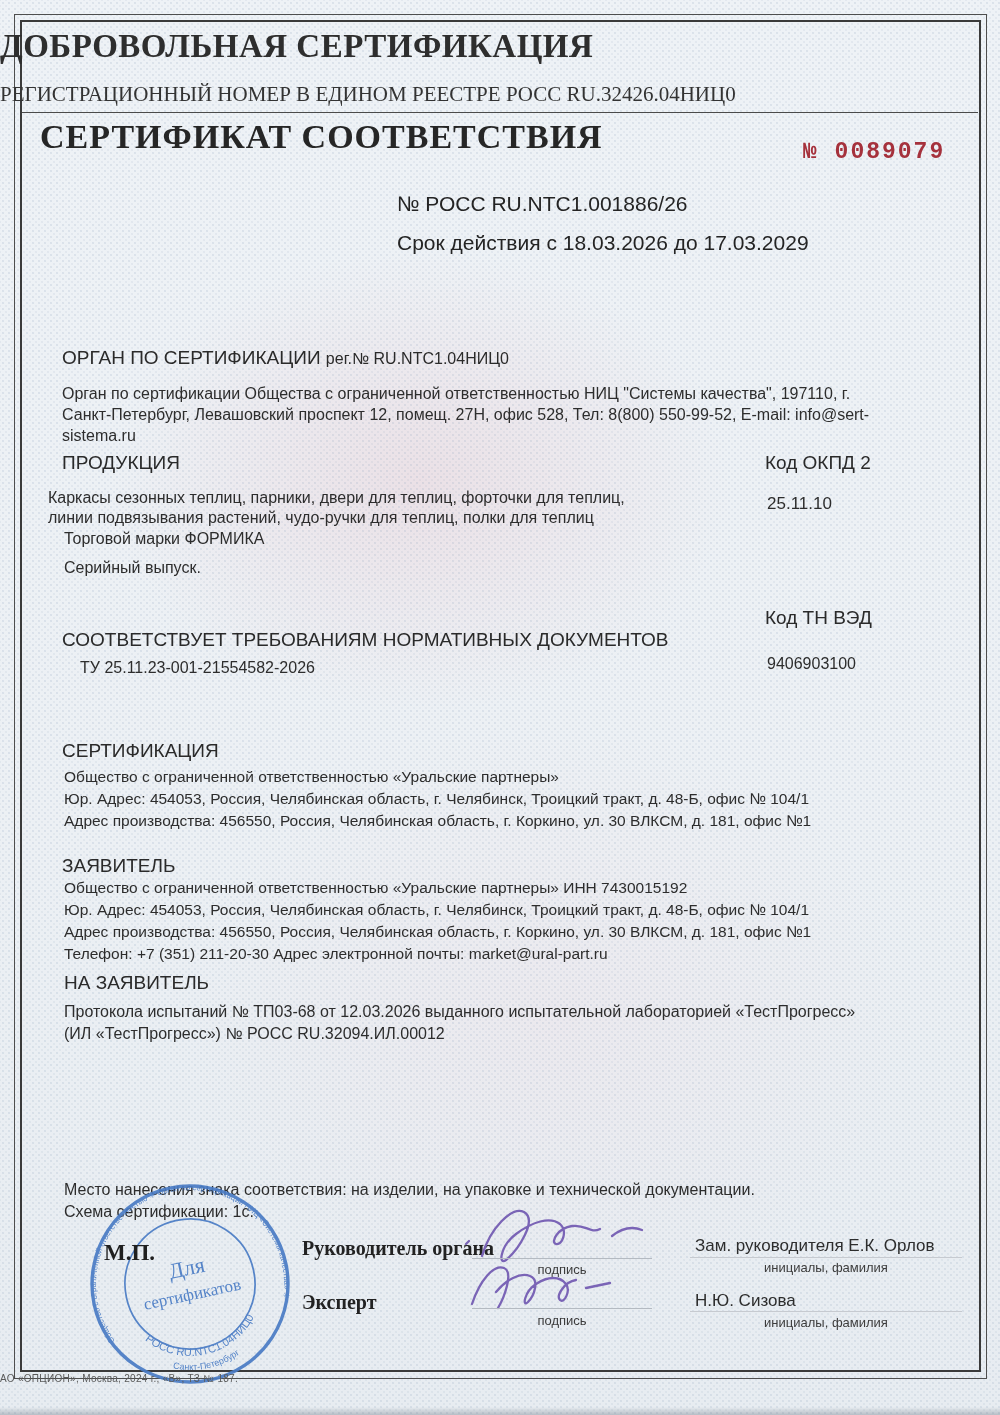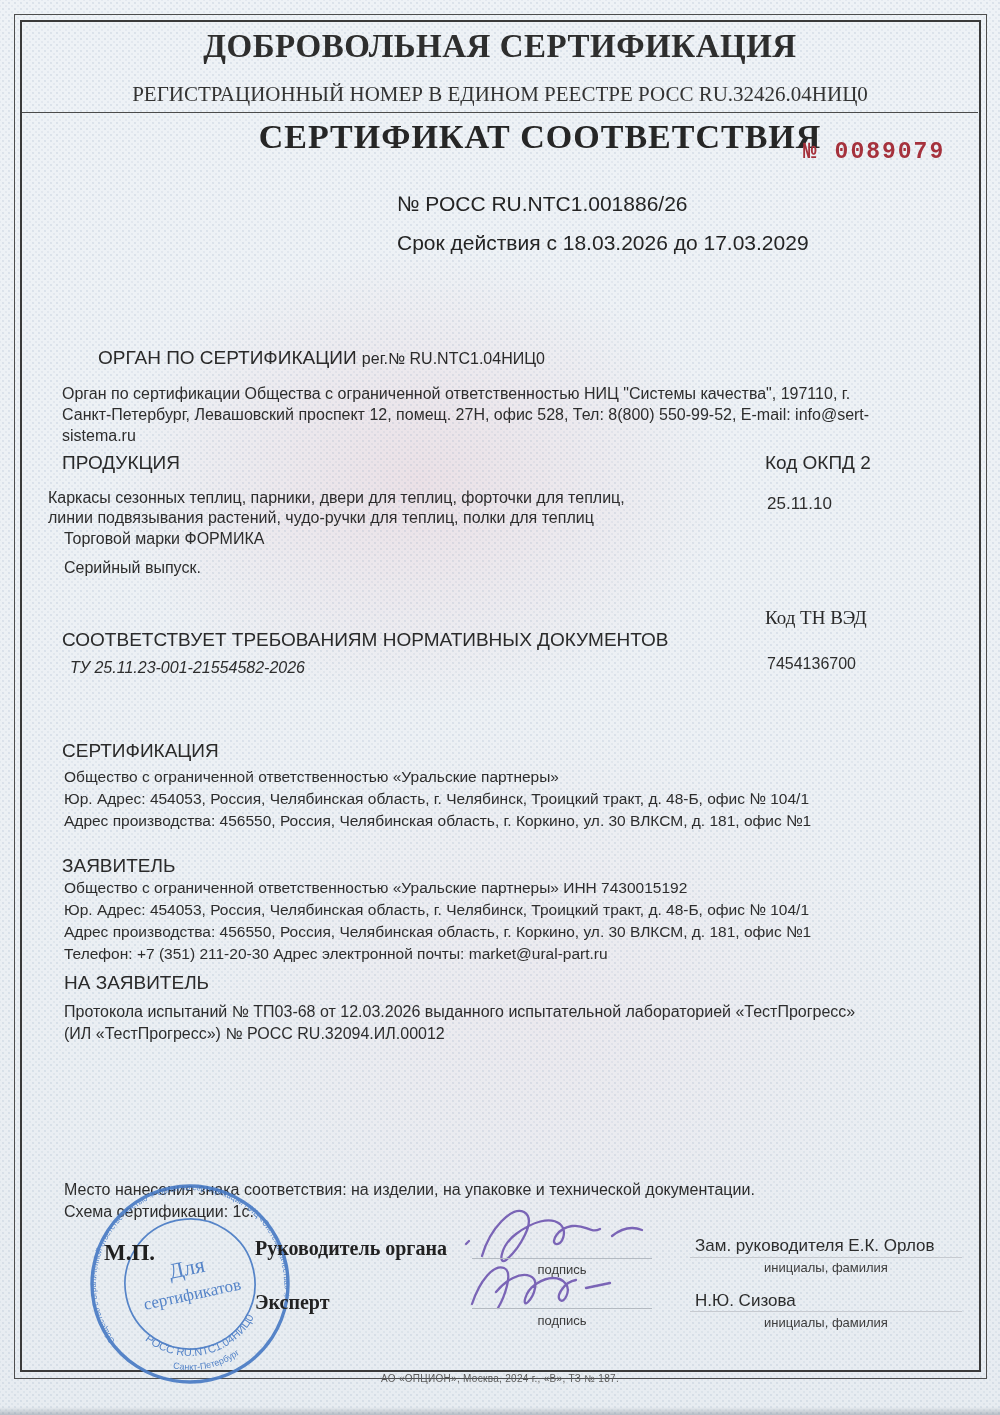--- a/index.html
+++ b/index.html
@@ -19,34 +19,34 @@
       radial-gradient(rgba(122,148,178,.10) 1px, transparent 1.1px);
     background-size:6px 6px,6px 6px;background-position:0 0,3px 3px;
   }
   .scan-edge{position:absolute;left:0;right:0;bottom:0;height:8px;
     background:linear-gradient(rgba(110,120,132,0), rgba(110,120,132,.4));}
   .frame-outer{position:absolute;left:14px;right:13px;top:14px;bottom:36px;border:1.5px solid #4e4e4e;}
   .frame-inner{position:absolute;left:20px;right:19px;top:20px;bottom:43px;border:2.5px solid #3a3a3a;}
   .divider{position:absolute;left:22px;right:22px;top:112px;border-top:1.6px solid #4a4a4a;}
   .abs{position:absolute;}
   .serif{font-family:"Liberation Serif",serif;}
-  .center{left:0;width:100%;text-align:center;}
+  .center{left:0;width:100%;}
   .h-voluntary{top:28px;font-size:33px;font-weight:bold;letter-spacing:.5px;color:#2e2e2e;}
   .h-registry{top:82px;font-size:21px;color:#333;}
   .h-title{top:118px;font-size:34px;font-weight:bold;letter-spacing:1px;color:#262626;margin-left:40px;}
   .blank-no{left:803px;top:139px;font-family:"Liberation Mono",monospace;font-weight:bold;
     font-size:23px;letter-spacing:2px;color:#a5313c;text-align:center;}
   .cert-no{left:397px;top:192px;font-size:21px;color:#242424;}
   .validity{left:397px;top:231px;font-size:21px;color:#242424;}
   .sec-h{font-size:19px;color:#2a2a2a;white-space:nowrap;}
   .sec-h .small{font-size:16px;}
   .body-text{font-size:16px;line-height:21px;color:#2d2d2d;}
   .line-text{font-size:15.5px;white-space:nowrap;color:#2d2d2d;text-align:right;}
   .code{font-size:17px;color:#2d2d2d;}
-  .sig-role{font-size:20px;font-weight:bold;color:#222;}
+  .sig-role{font-size:20px;font-weight:bold;color:#222;margin-left:47px;}
   .rule{border-bottom:1.2px solid #b4bac1;height:0;}
   .cap{font-size:13px;color:#3c3c3c;text-align:center;}
   .name-val{font-size:17px;color:#2d2d2d;white-space:nowrap;}
   .footer{top:1373px;font-size:10px;color:#5a5a5a;letter-spacing:.3px;}
   .stamp{left:82px;top:1176px;width:216px;height:216px;transform:rotate(-12deg);opacity:.92;}
   svg text{font-family:"Liberation Sans",sans-serif;}
   svg .stamp-serif{font-family:"Liberation Serif",serif;}
   .mp{left:104px;top:1240px;font-size:23px;font-weight:bold;color:#1f1f1f;}
 </style>
 </head>
@@ -57,37 +57,37 @@
   <div class="frame-inner"></div>
   <div class="divider"></div>
 
   <div class="abs center serif h-voluntary">ДОБРОВОЛЬНАЯ СЕРТИФИКАЦИЯ</div>
   <div class="abs center serif h-registry">РЕГИСТРАЦИОННЫЙ НОМЕР В ЕДИНОМ РЕЕСТРЕ РОСС RU.32426.04НИЦ0</div>
   <div class="abs center serif h-title">СЕРТИФИКАТ СООТВЕТСТВИЯ</div>
   <div class="abs blank-no">№ 0089079</div>
   <div class="abs cert-no">№ РОСС RU.NTC1.001886/26</div>
   <div class="abs validity">Срок действия с 18.03.2026 до 17.03.2029</div>
 
-  <div class="abs sec-h" style="left:62px;top:347px;margin-left:36px;">
+  <div class="abs sec-h" style="left:62px;top:347px;">
     <span>ОРГАН ПО СЕРТИФИКАЦИИ</span>
     <span class="small">рег.№ RU.NTC1.04НИЦ0</span>
   </div>
   <div class="abs body-text" style="left:62px;top:383px;width:822px;">Орган по сертификации Общества с ограниченной ответственностью НИЦ "Системы качества", 197110, г. Санкт-Петербург, Левашовский проспект 12, помещ. 27Н, офис 528, Тел: 8(800) 550-99-52, E-mail: info@sert-sistema.ru</div>
 
   <div class="abs sec-h" style="left:62px;top:452px;">ПРОДУКЦИЯ</div>
   <div class="abs sec-h" style="left:765px;top:452px;">Код ОКПД 2</div>
   <div class="abs body-text" style="left:48px;top:488px;width:622px;line-height:20px;">Каркасы сезонных теплиц, парники, двери для теплиц, форточки для теплиц, линии подвязывания растений, чудо-ручки для теплиц, полки для теплиц</div>
   <div class="abs body-text" style="left:64px;top:528px;">Торговой марки ФОРМИКА</div>
   <div class="abs code" style="left:767px;top:494px;">25.11.10</div>
   <div class="abs body-text" style="left:64px;top:557px;">Серийный выпуск.</div>
 
-  <div class="abs sec-h" style="left:765px;top:607px;font-family:Liberation Serif, serif;">Код ТН ВЭД</div>
+  <div class="abs sec-h" style="left:765px;top:607px;">Код ТН ВЭД</div>
   <div class="abs sec-h" style="left:62px;top:629px;">СООТВЕТСТВУЕТ ТРЕБОВАНИЯМ НОРМАТИВНЫХ ДОКУМЕНТОВ</div>
-  <div class="abs body-text" style="left:70px;top:657px;font-style:italic;">ТУ 25.11.23-001-21554582-2026</div>
-  <div class="abs code" style="left:767px;top:655px;font-size:16px;">7454136700</div>
+  <div class="abs body-text" style="left:80px;top:657px;">ТУ 25.11.23-001-21554582-2026</div>
+  <div class="abs code" style="left:767px;top:655px;font-size:16px;">9406903100</div>
 
   <div class="abs sec-h" style="left:62px;top:740px;">СЕРТИФИКАЦИЯ</div>
   <div class="abs line-text" style="left:64px;top:768px;">Общество с ограниченной ответственностью «Уральские партнеры»</div>
   <div class="abs line-text" style="left:64px;top:790px;">Юр. Адрес: 454053, Россия, Челябинская область, г. Челябинск, Троицкий тракт, д. 48-Б, офис № 104/1</div>
   <div class="abs line-text" style="left:64px;top:812px;">Адрес производства: 456550, Россия, Челябинская область, г. Коркино, ул. 30 ВЛКСМ, д. 181, офис №1</div>
 
   <div class="abs sec-h" style="left:62px;top:855px;">ЗАЯВИТЕЛЬ</div>
   <div class="abs line-text" style="left:64px;top:879px;">Общество с ограниченной ответственностью «Уральские партнеры» ИНН 7430015192</div>
   <div class="abs line-text" style="left:64px;top:901px;">Юр. Адрес: 454053, Россия, Челябинская область, г. Челябинск, Троицкий тракт, д. 48-Б, офис № 104/1</div>
   <div class="abs line-text" style="left:64px;top:923px;">Адрес производства: 456550, Россия, Челябинская область, г. Коркино, ул. 30 ВЛКСМ, д. 181, офис №1</div>

